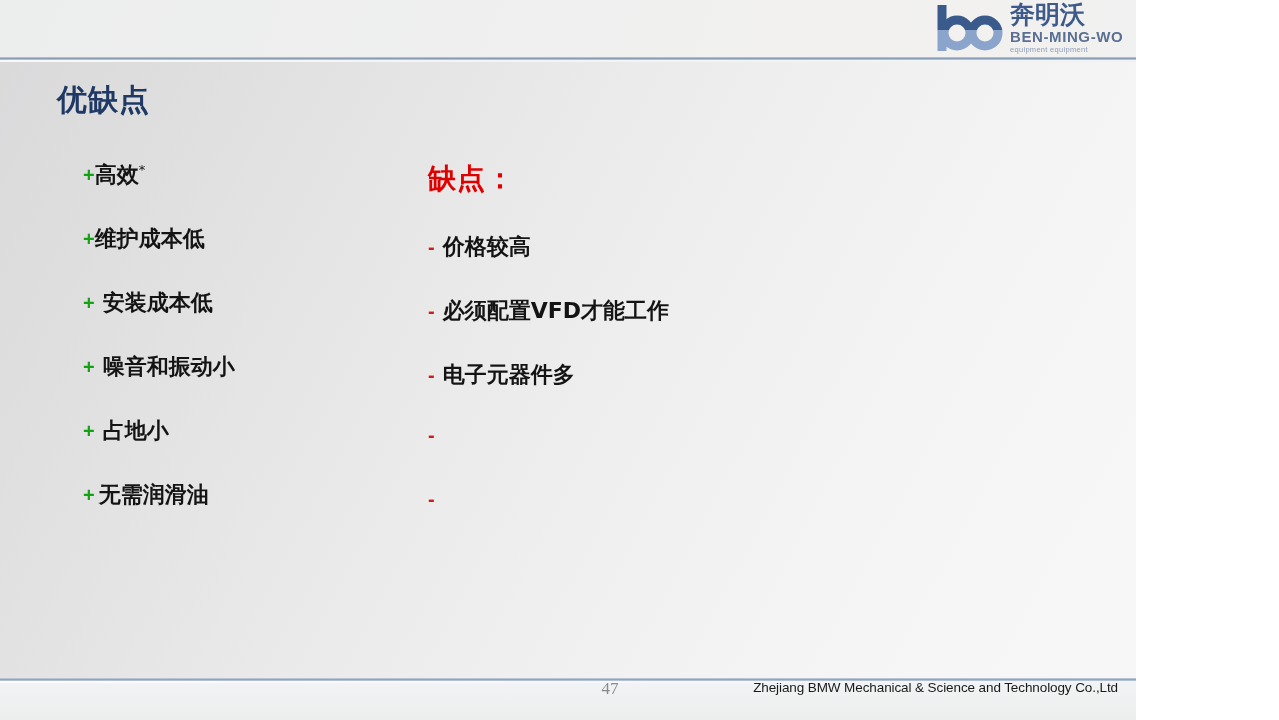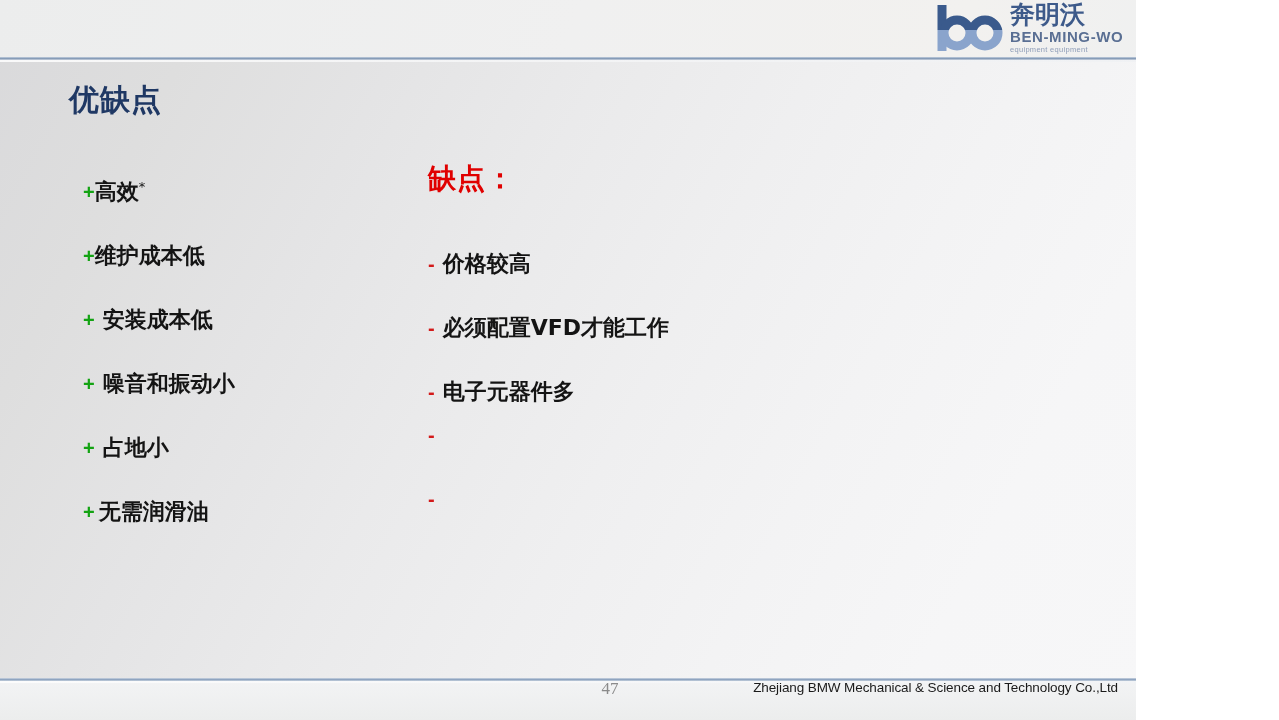--- a/index.html
+++ b/index.html
@@ -94,21 +94,21 @@
   .logo-sub {
     margin-top: 2px;
     font-size: 7.5px;
     color: #8e9db8;
     letter-spacing: 0.3px;
   }
 
   
   .slide-title {
     position: absolute;
-    left: 69px;
+    left: 57px;
     top: 80px;
     font-size: 30px;
     font-weight: bold;
     color: #1f3864;
     letter-spacing: 1px;
     font-family: Liberation Sans, sans-serif;
   }
 
   
   .columns {
@@ -152,21 +152,20 @@
   .bullet-mark {
     flex: 0 0 auto;
     font-size: 20px;
     font-weight: bold;
     font-family: "Liberation Sans", sans-serif;
   }
   .bullet-mark.plus { color: #13a313; }
   .bullet-mark.minus { color: #d31a1a; }
   .bullet-text {
     flex: 0 0 auto;
-    margin-top: 17px;
   }
   .bullet-text .sup {
     font-size: 13px;
     vertical-align: super;
     font-weight: normal;
   }
 
   
   .footer-rule {
     position: absolute;

